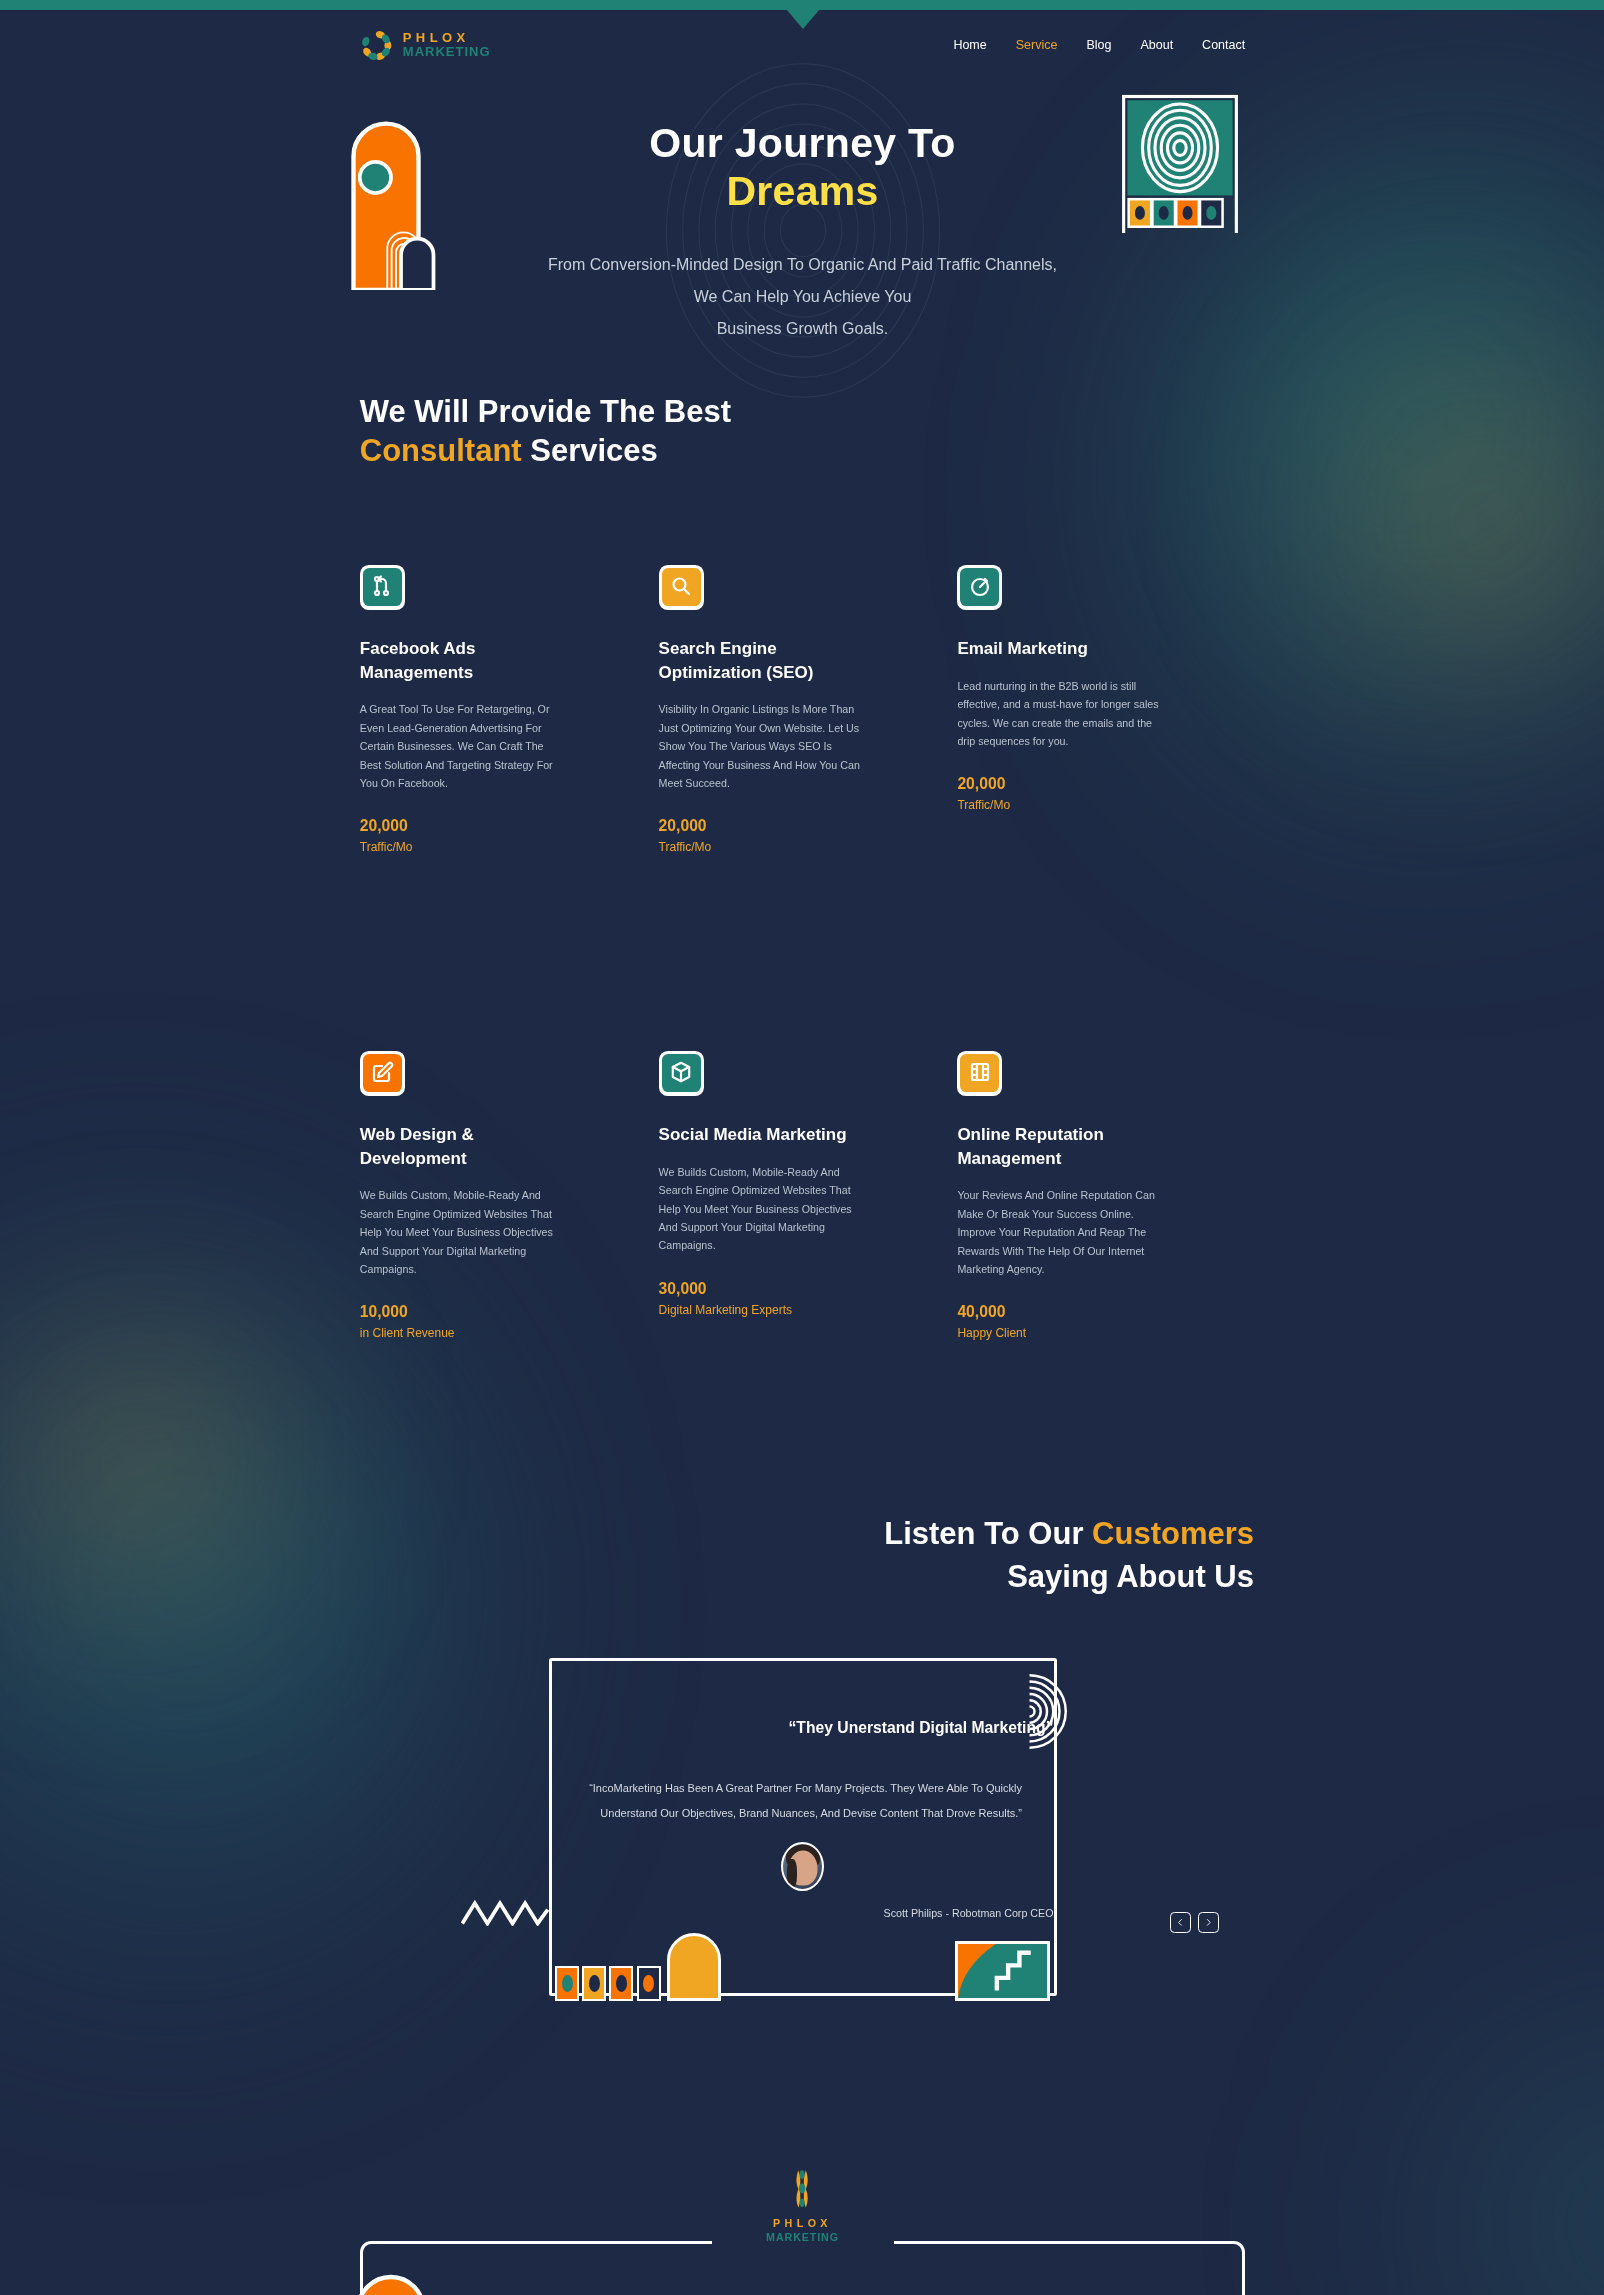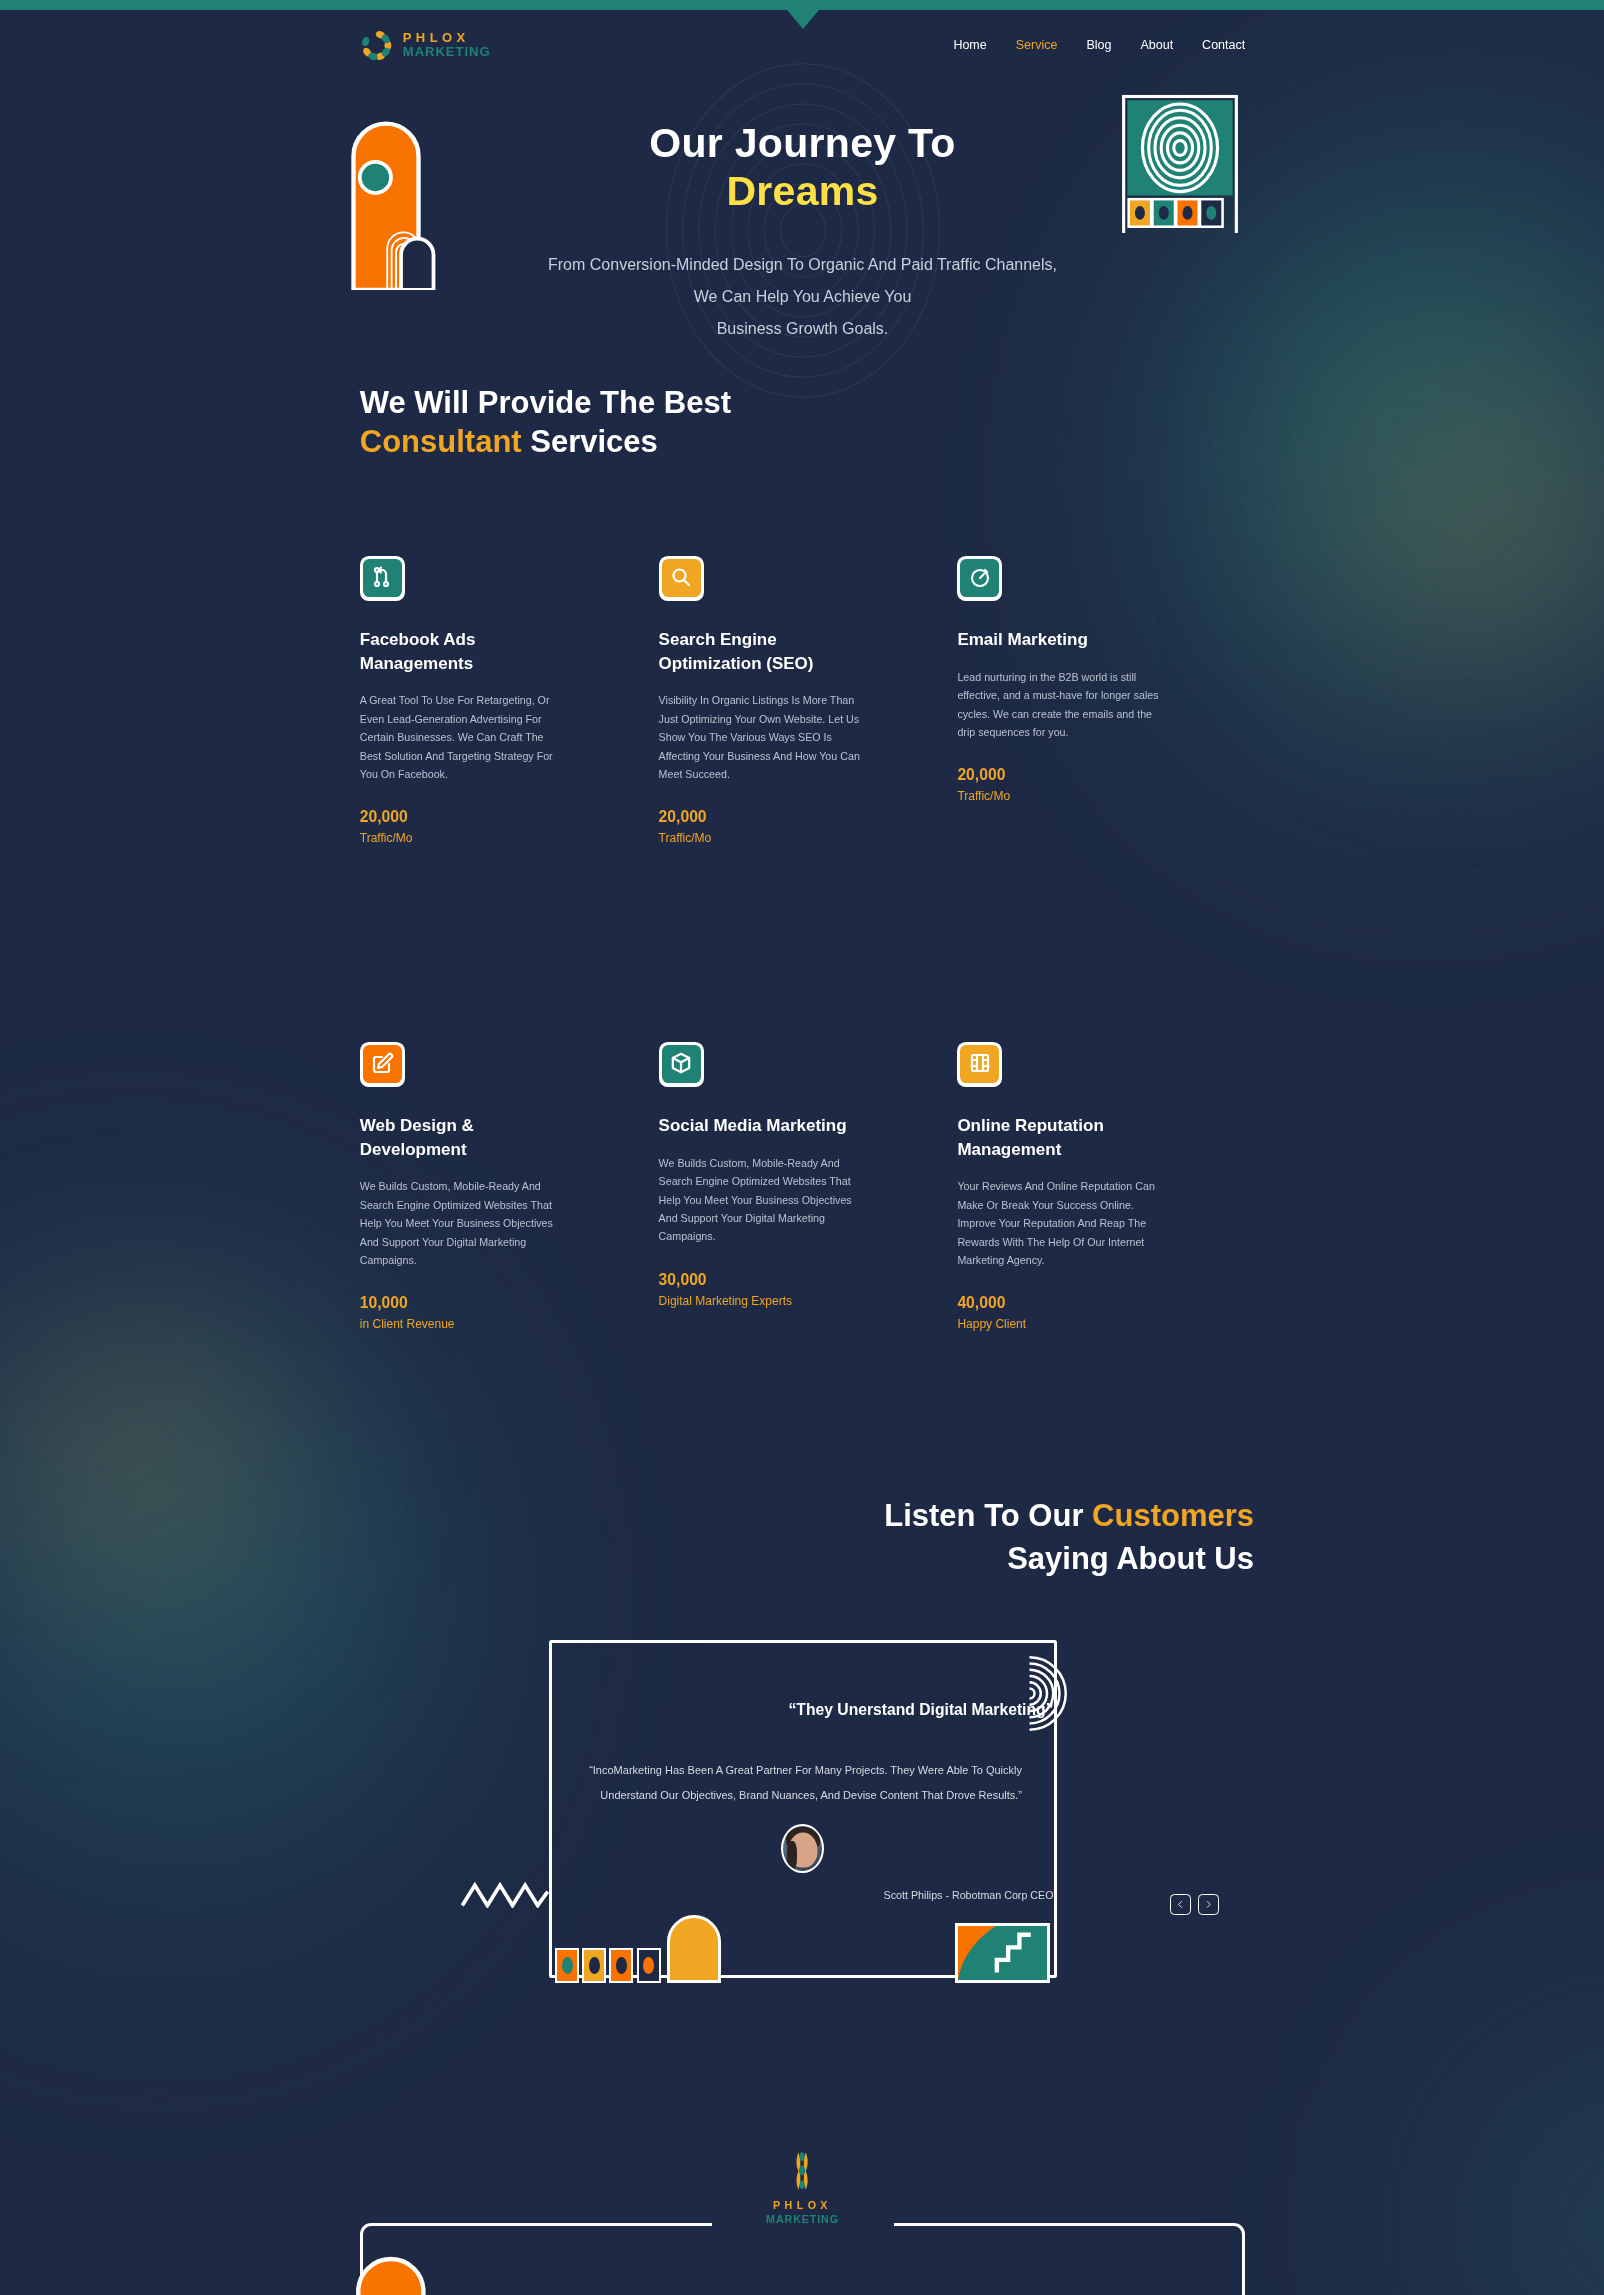--- a/index.html
+++ b/index.html
@@ -51,21 +51,21 @@
   .hero h1{font-size:41px;color:#ffffff;font-weight:700;line-height:1.18;letter-spacing:0.3px;}
   .hero h1 .accent{color:#fde047;display:block;}
   .hero p{margin-top:33px;color:#c9d0dc;font-size:16px;line-height:2.0;}
 
   
   .shape-left{position:absolute;left:-5px;top:16.3px;width:120px;height:194px;z-index:4;}
   
   .shape-right{position:absolute;right:15px;top:13.8px;width:118px;height:139px;z-index:4;}
 
   
-  .services{width:903px;margin:3px auto;padding:75px 8.8px 0;}
+  .services{width:903px;margin:12px auto;padding:75px 8.8px 0;}
   .sec-title{font-size:31px;color:#fff;font-weight:700;line-height:1.25;}
   .sec-title .accent{color:#f0a623;}
   .grid{display:grid;grid-template-columns:repeat(3,1fr);gap:0 11px;margin-top:94px;}
   .card{padding-right:33px;}
   .card.row2{margin-top:100px;}
   .ico{width:45px;height:45px;border-radius:8.8px;background:#fff;padding:3.1px;display:flex;}
   .ico > div{flex:1;border-radius:6.3px;display:flex;align-items:center;justify-content:center;}
   .ico svg{width:24px;height:24px;stroke:#fff;fill:none;stroke-width:2.2;
     stroke-linecap:round;stroke-linejoin:round;}
   .card h3{margin-top:27.6px;font-size:17px;color:#fff;font-weight:700;line-height:1.38;max-width:207px;}

